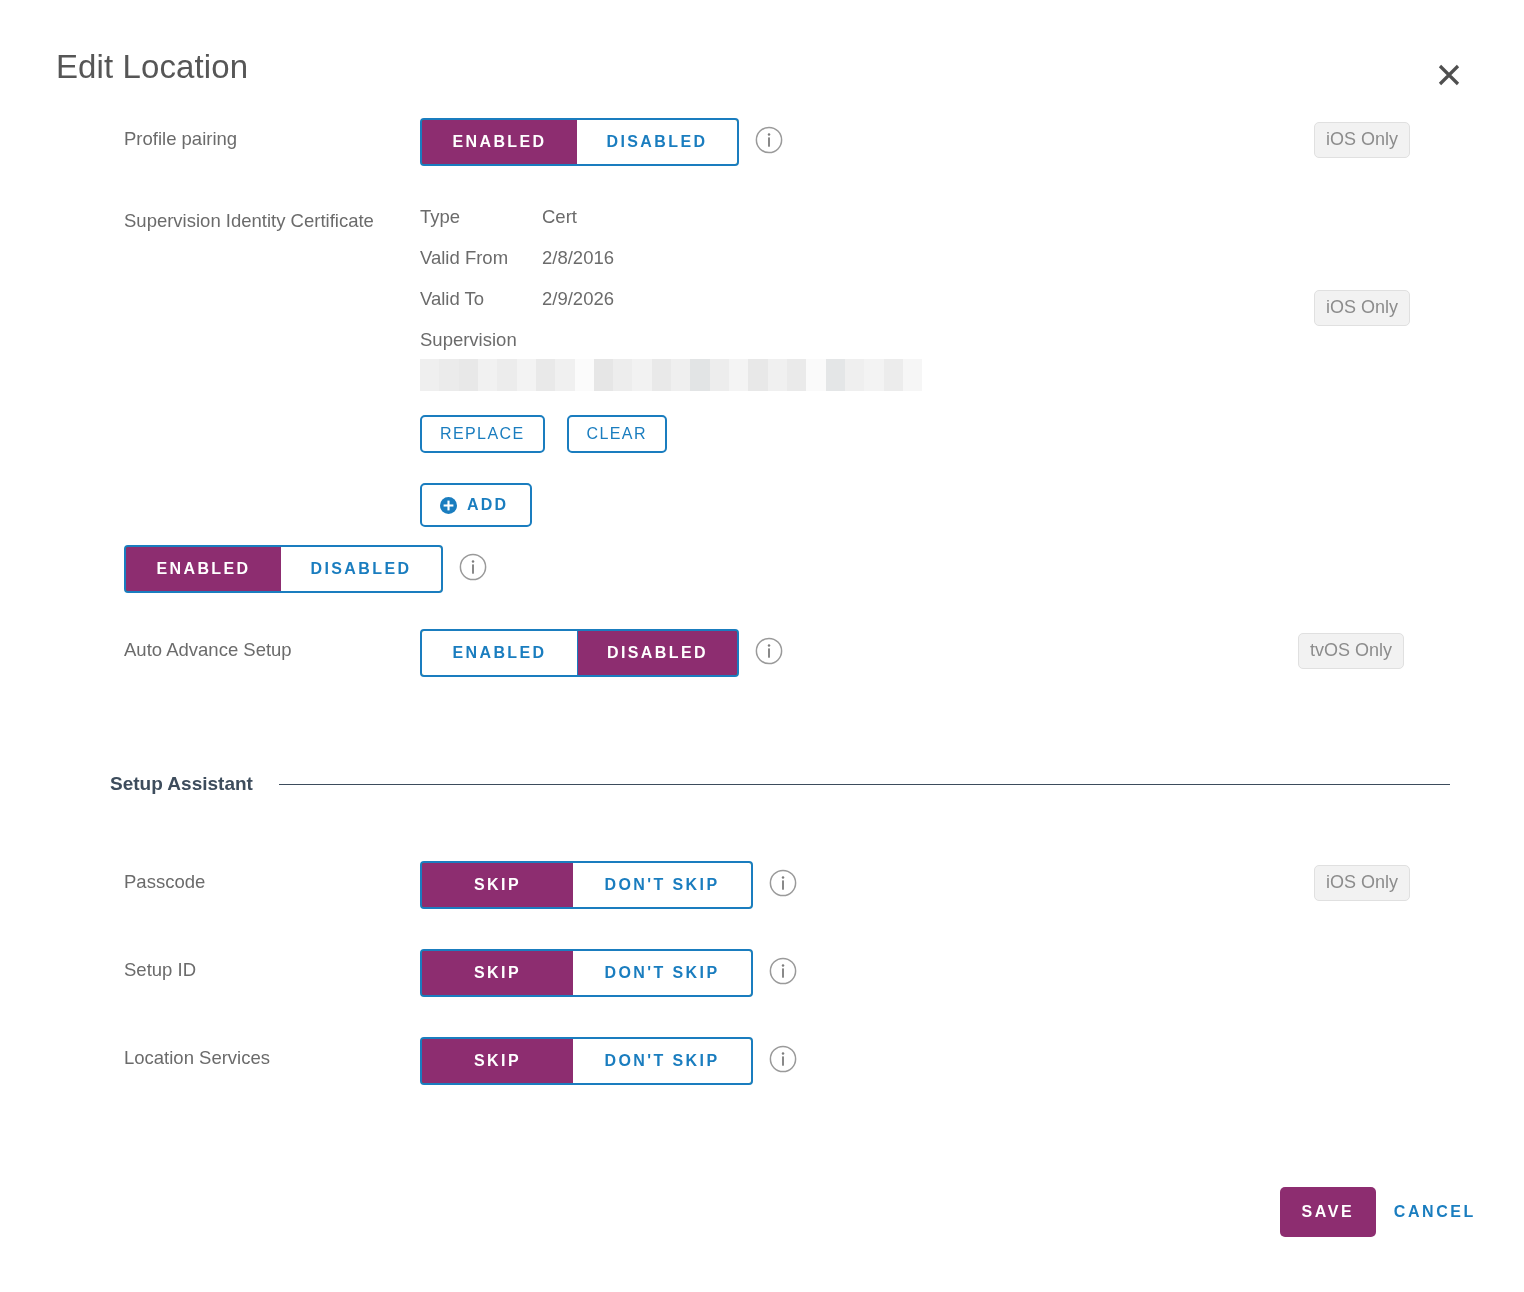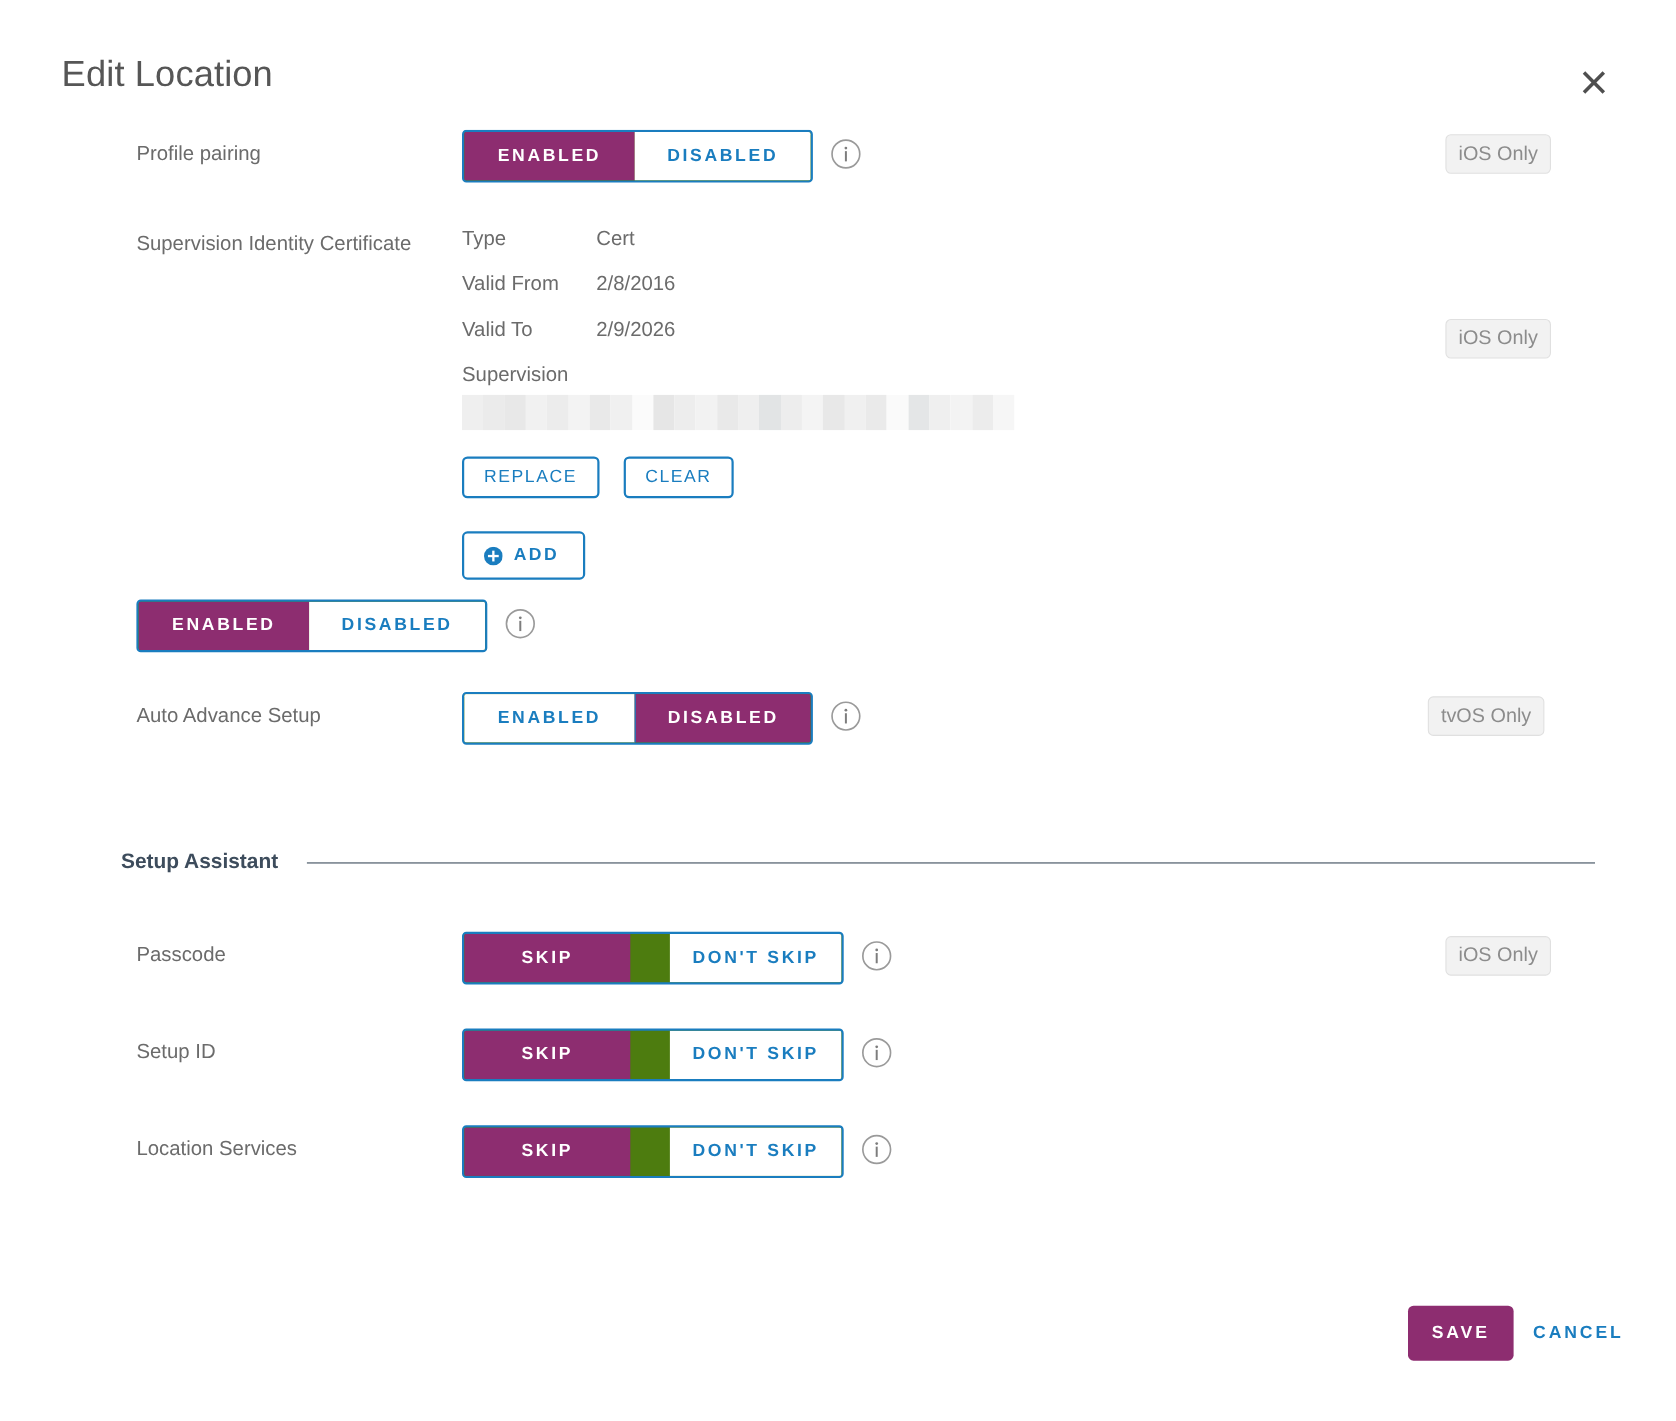--- a/index.html
+++ b/index.html
@@ -128,21 +128,21 @@
   .toggle-seg.active {
     background: #8d2d70;
     color: #ffffff;
   }
   .toggle-seg + .toggle-seg { border-left: 1px solid #1a7dbf; }
   .toggle-seg.active + .toggle-seg { border-left: none; }
 
   .seg-w-enabled  { width: 155px; }
   .seg-w-disabled { width: 160px; }
   .seg-w-skip     { width: 151px; }
-  .seg-w-dontskip { width: 156px; margin-left: 36px; }
+  .seg-w-dontskip { width: 178px; }
 
   
   .info-icon {
     width: 28px;
     height: 28px;
     margin-left: 16px;
     margin-top: 8px;
     flex: 0 0 28px;
     cursor: pointer;
   }
@@ -202,21 +202,21 @@
   .plus-icon { margin-right: 10px; display: inline-flex; }
   .plus-icon svg { display: block; }
 
   
   .section-head {
     display: flex;
     align-items: center;
     padding-left: 110px;
     padding-right: 74px;
     margin-top: 96px;
-    margin-bottom: 52px;
+    margin-bottom: 66px;
   }
   .section-head-title {
     font-size: 19px;
     font-weight: 700;
     color: #3d4c5c;
     white-space: nowrap;
   }
   .section-head-rule {
     flex: 1 1 auto;
     height: 1px;

